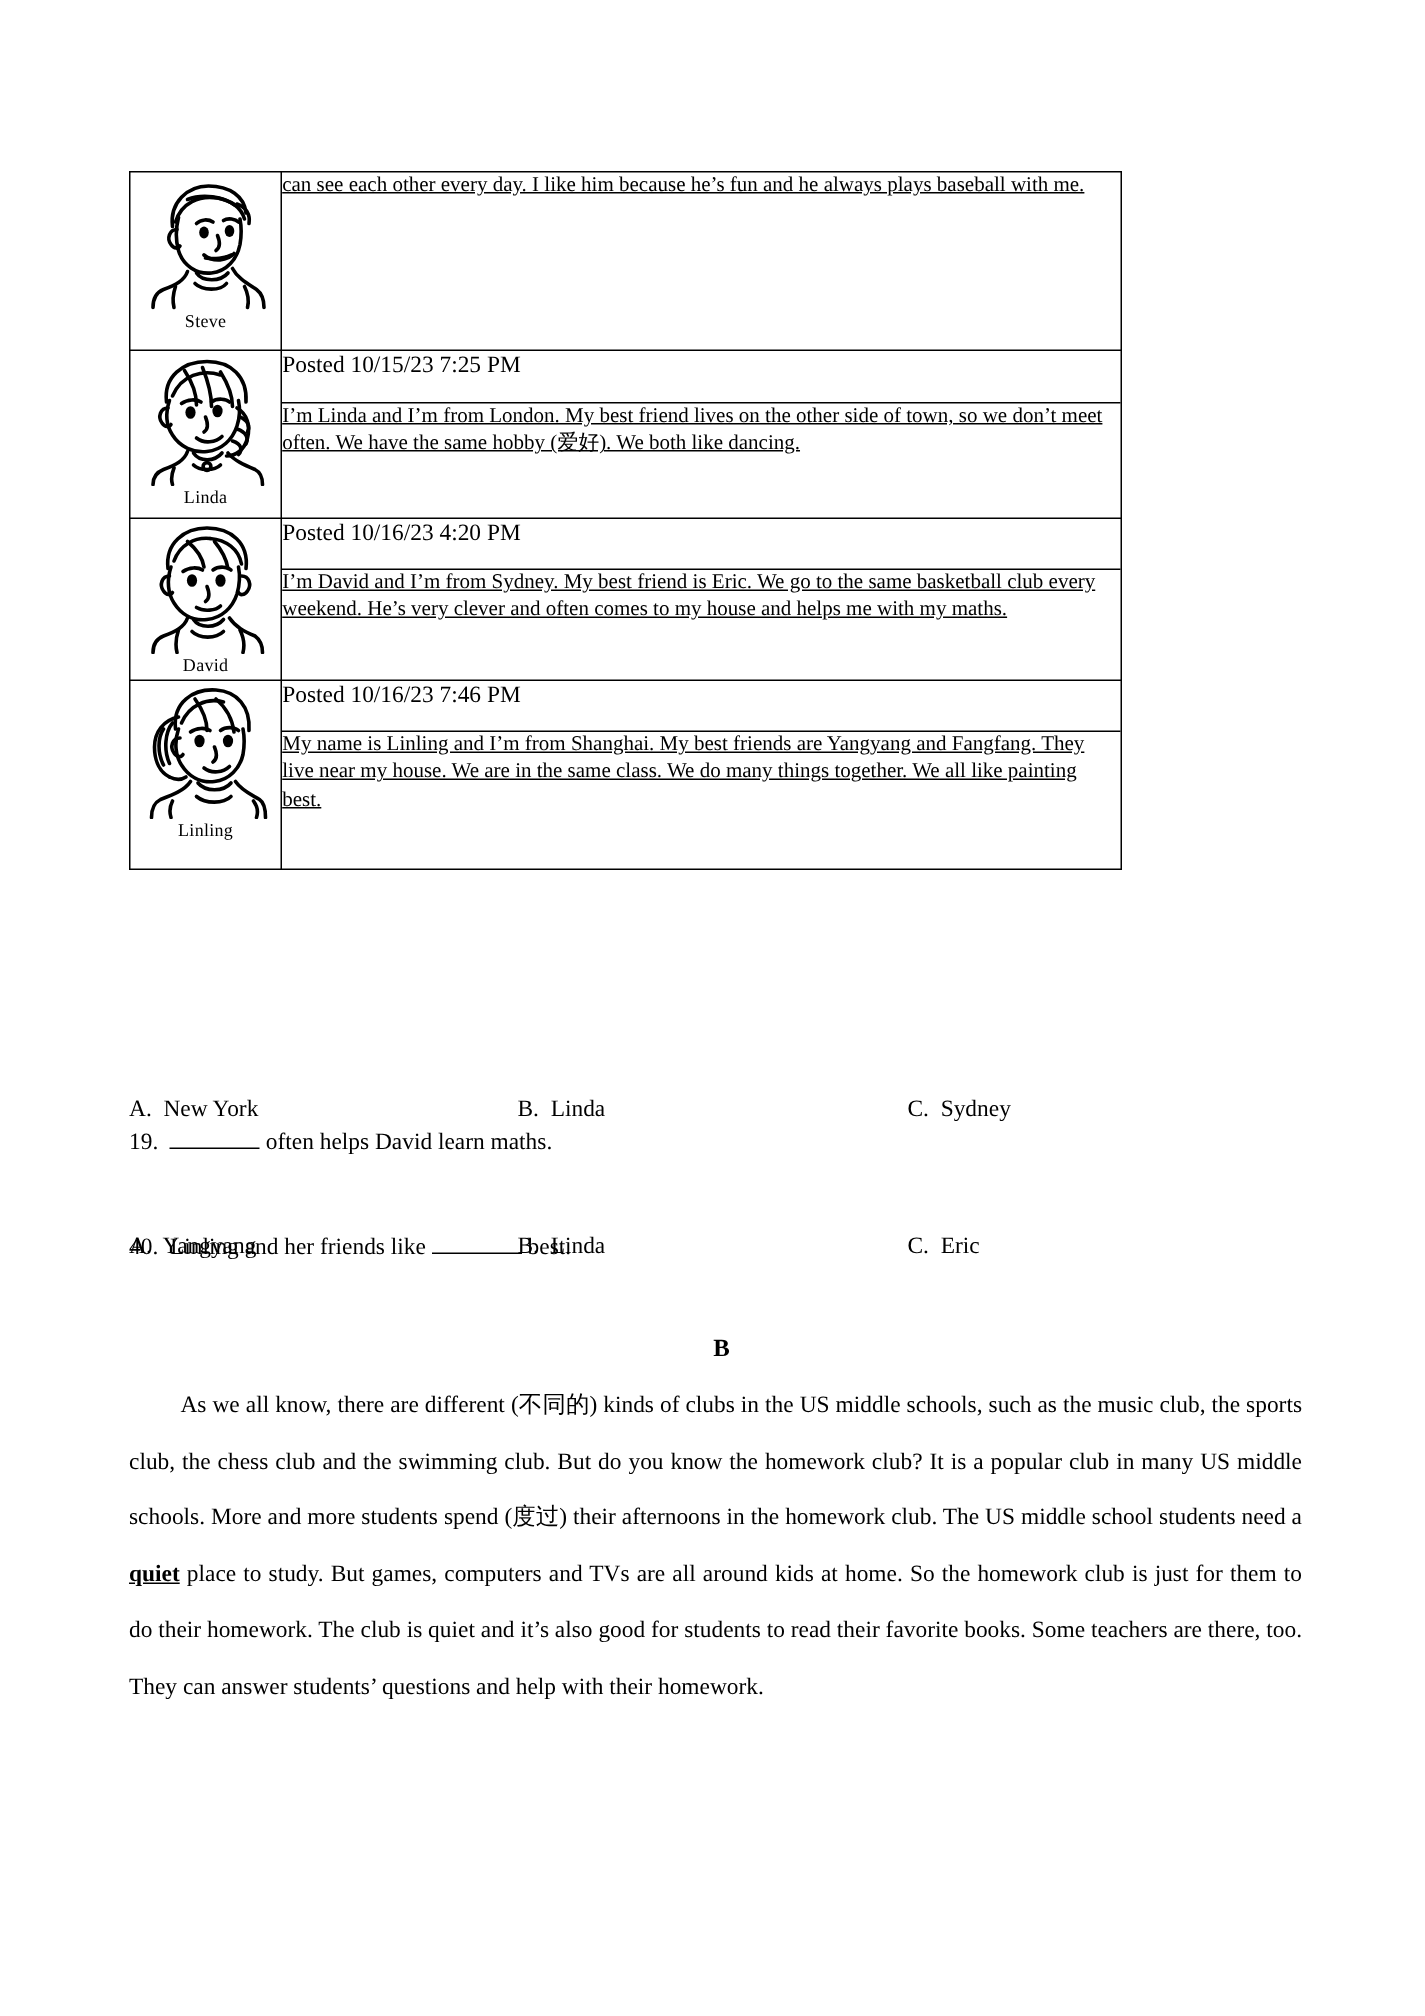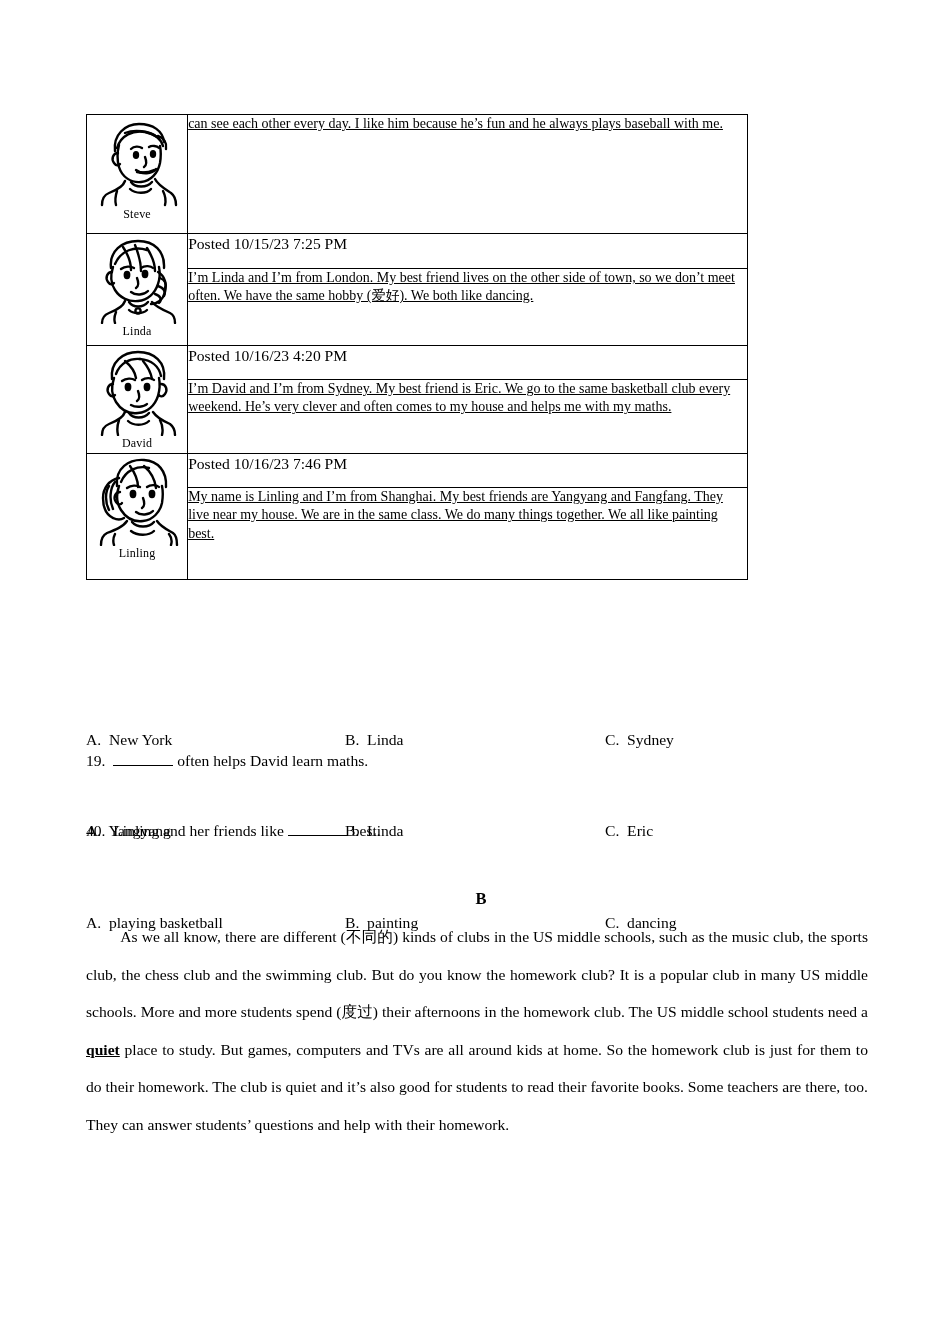--- a/index.html
+++ b/index.html
@@ -373,34 +373,20 @@
   </div>
 
   <div class="qblock" style="top:820px;">
     <p class="qline">
       <span>40.</span>&nbsp;
       <span>Linling and her friends like</span>
       <span class="blank w3"></span>
       <span>best.</span>
     </p>
   </div>
-  <div class="qblock opts" style="top:855px;">
-    <span class="opt optA">
-      <span>A.</span>&nbsp;
-      <span>playing basketball</span>
-    </span>
-    <span class="opt optB">
-      <span>B.</span>&nbsp;
-      <span>painting</span>
-    </span>
-    <span class="opt optC">
-      <span>C.</span>&nbsp;
-      <span>dancing</span>
-    </span>
-  </div>
 
   <div class="sec-letter" style="top:889px; left:86px;">B</div>
 
   <div class="passage" style="top:918px;">
     <p><span>As we all know, there are different (不同的) kinds of clubs in the US middle schools, such as the music club, the sports club, the chess club and the swimming club. But do you know the homework club? It is a popular club in many US middle schools. More and more students spend (度过) their afternoons in the homework club. The US middle school students need a </span><span class="kw">quiet</span><span> place to study. But games, computers and TVs are all around kids at home. So the homework club is just for them to do their homework. The club is quiet and it’s also good for students to read their favorite books. Some teachers are there, too. They can answer students’ questions and help with their homework.</span></p>
   </div>
 
 
 </div>
 

